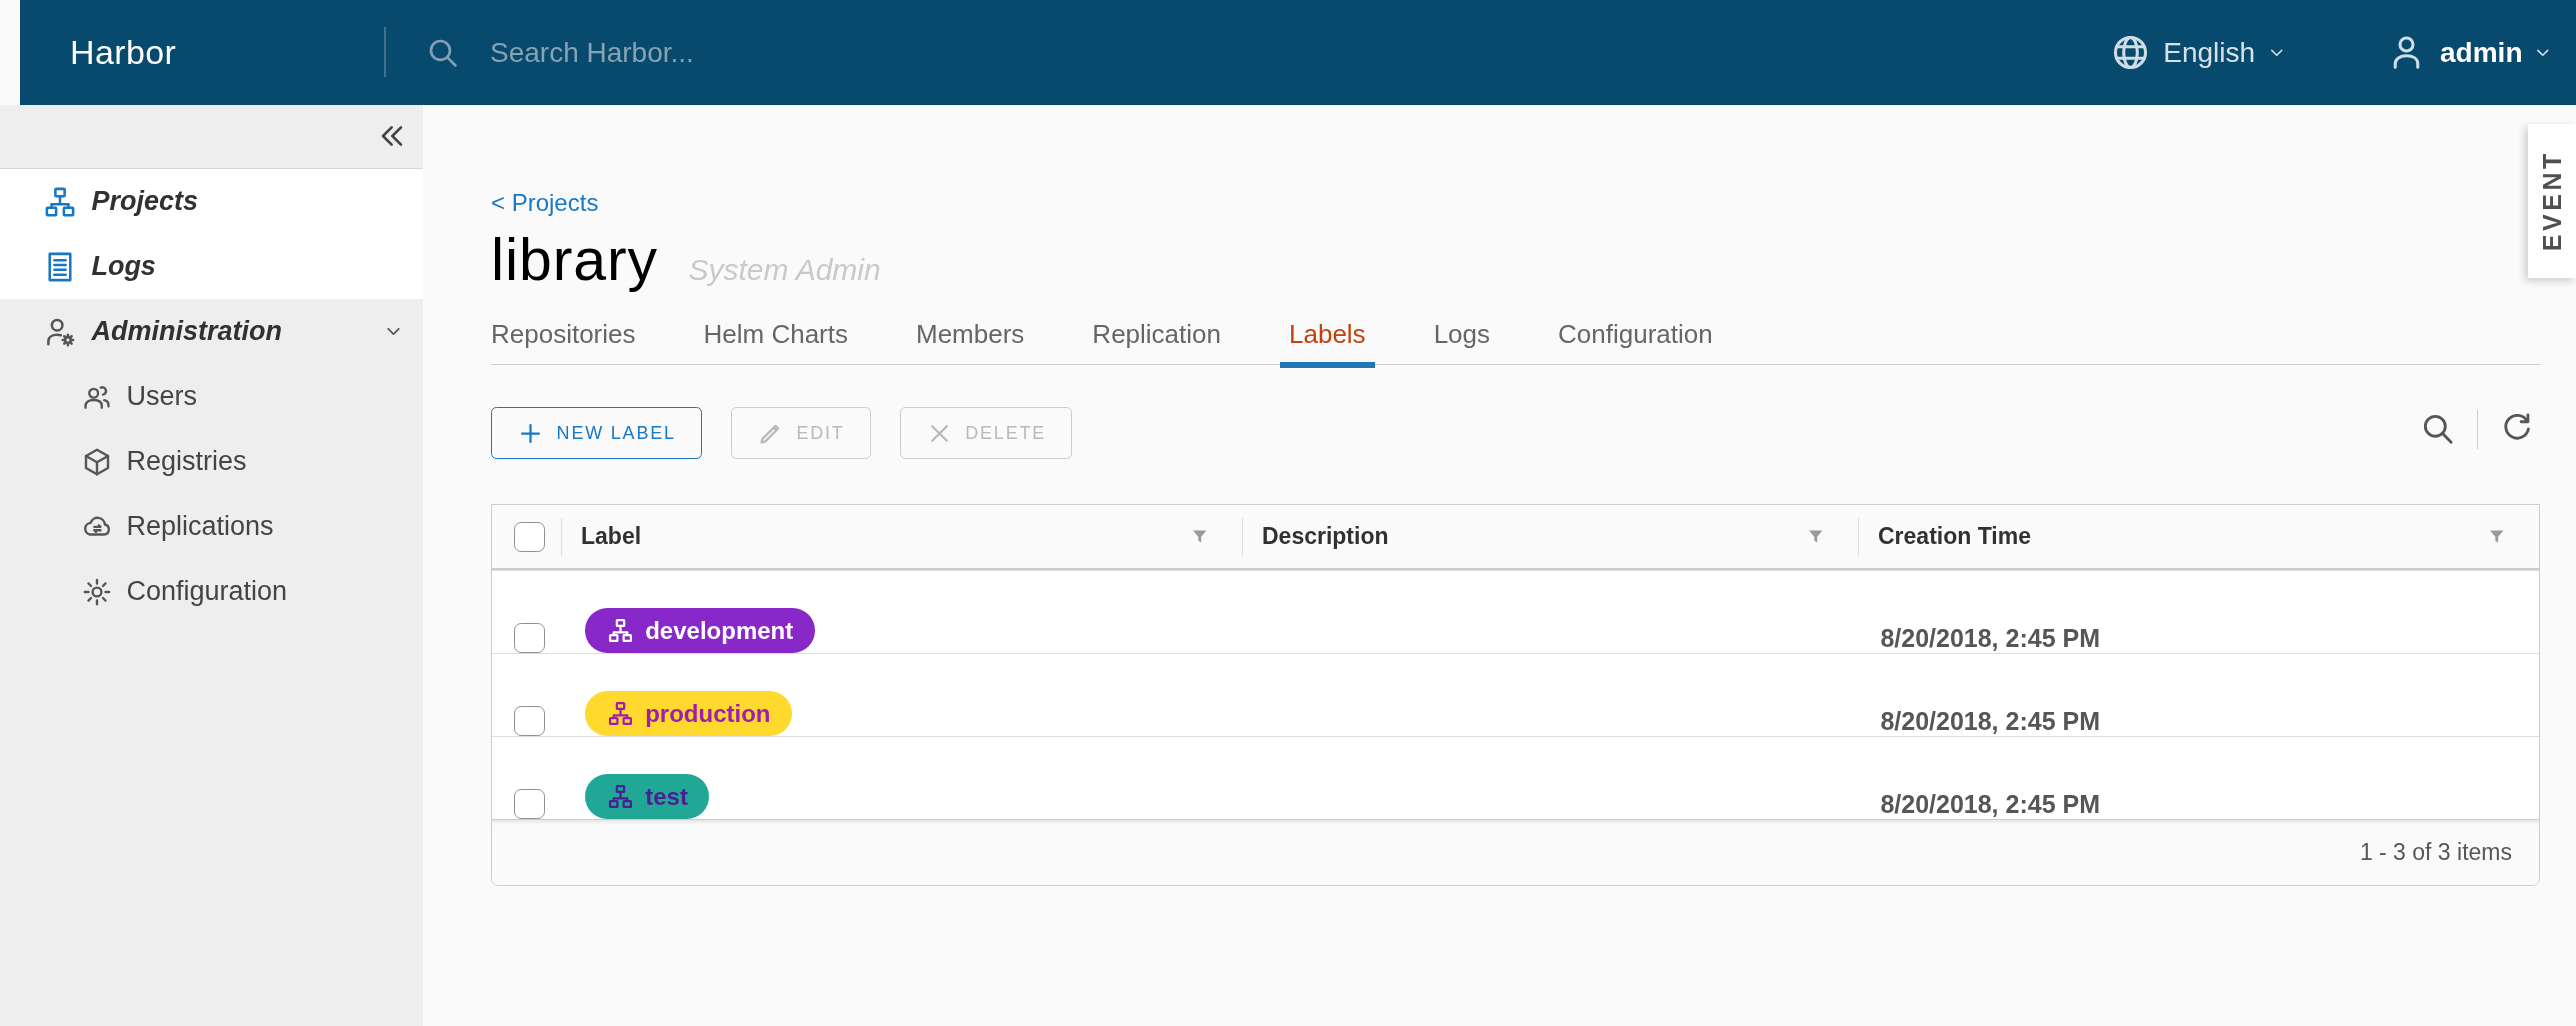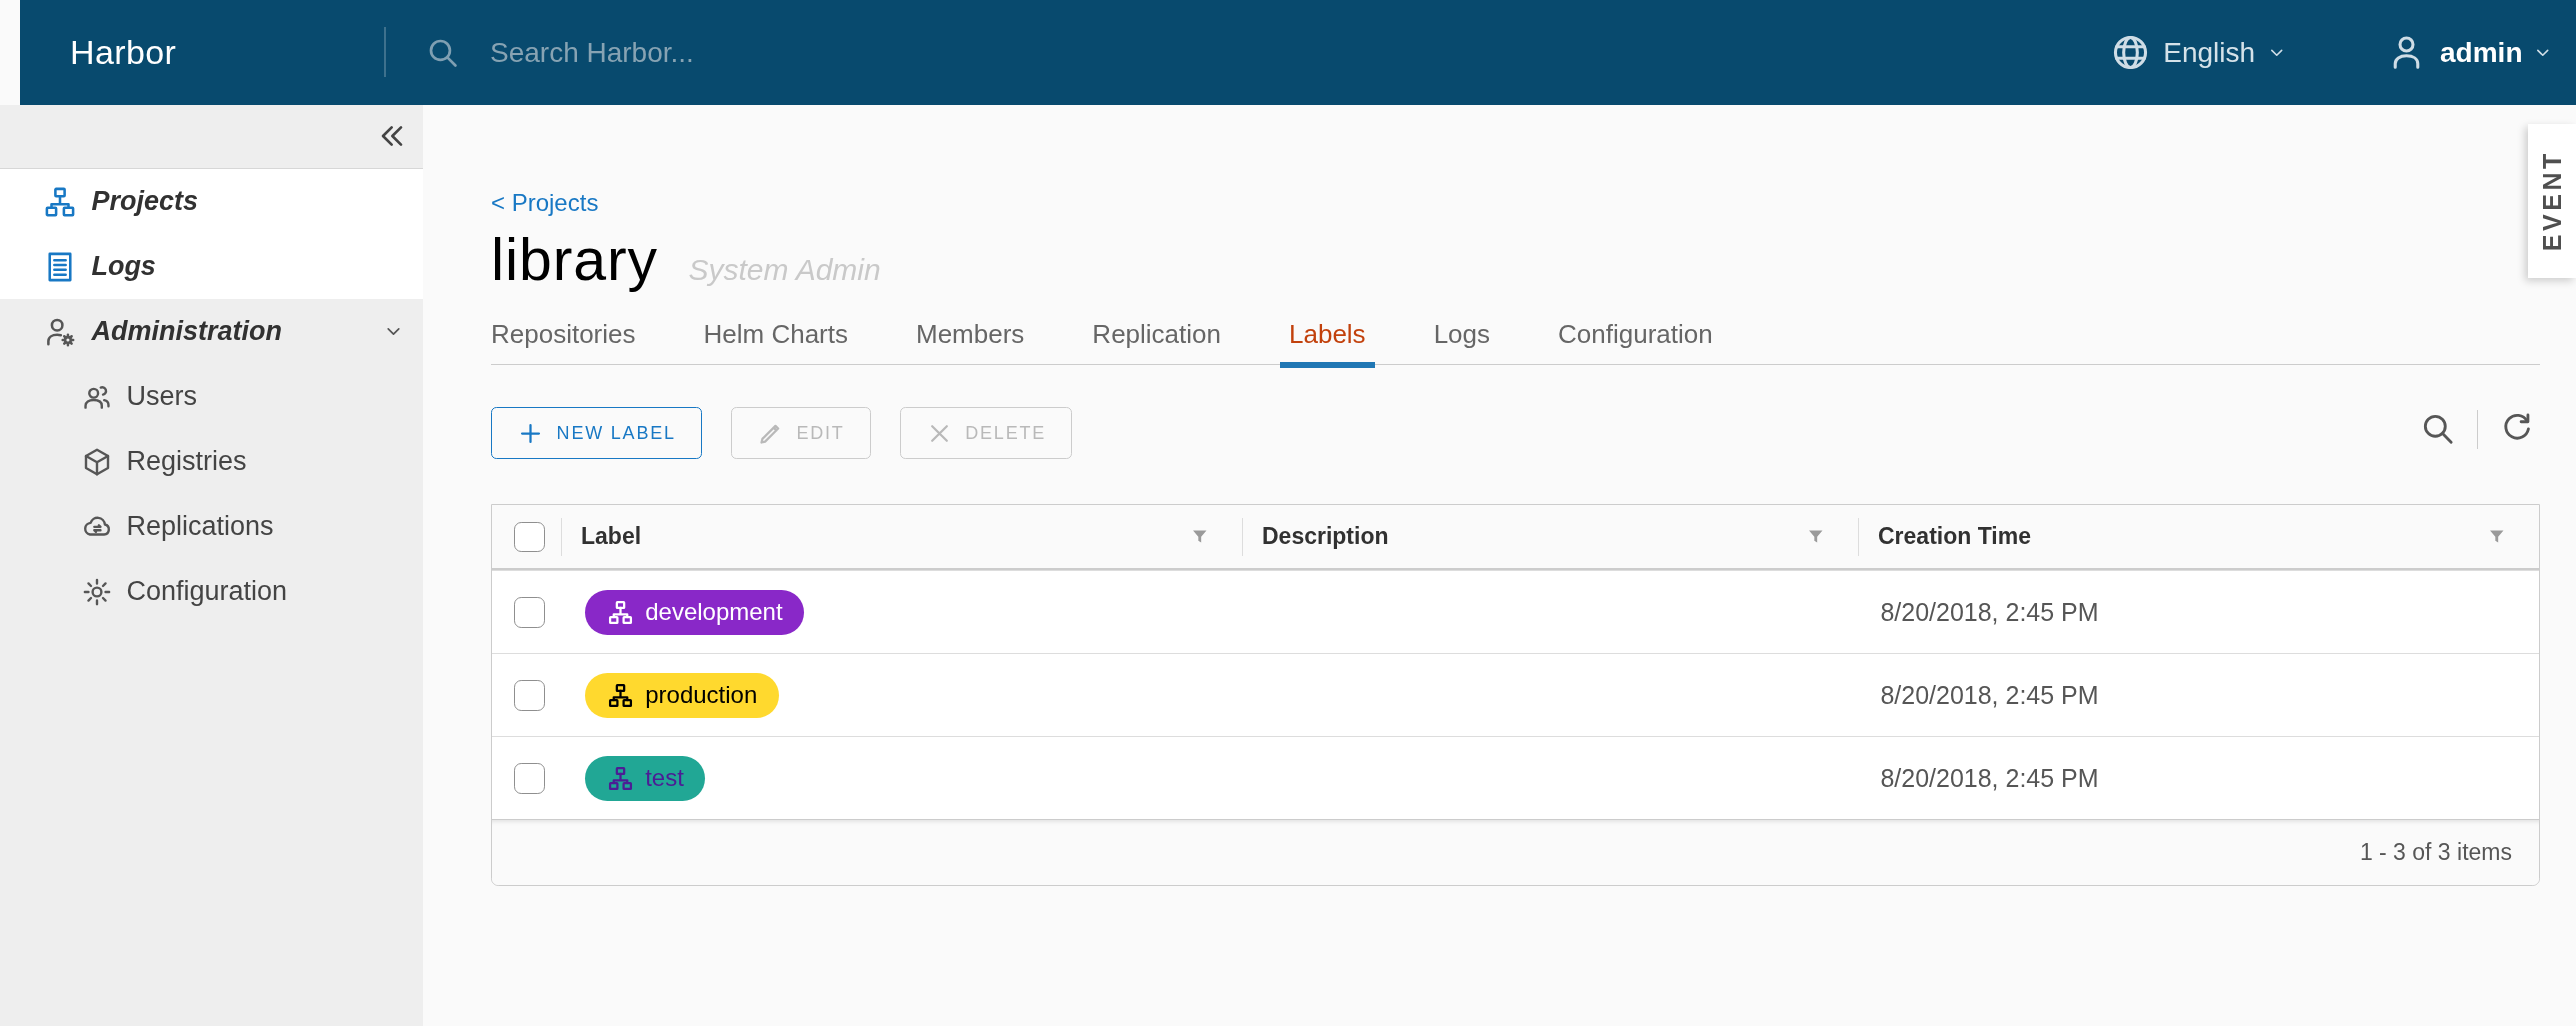--- a/index.html
+++ b/index.html
@@ -111,21 +111,21 @@
   .dg-col-label { width: 681px; flex: 0 0 auto; }
   .dg-col-desc { width: 616px; flex: 0 0 auto; }
   .dg-col-time { flex: 1 1 auto; }
   .dg-hcell { display: flex; align-items: center; padding-left: 20px; font-size: 23px; font-weight: 600; color: #313131; position: relative; }
   .dg-hcell .colsep { position: absolute; left: 0; top: 12.6px; bottom: 12.6px; width: 0.9px; background: #ddd; }
   .funnel { margin-left: auto; margin-right: 32px; width: 21.5px; height: 21.5px; color: #9a9a9a; cursor: pointer; }
   .checkbox {
     width: 30.5px; height: 30.5px; margin-left: 22.4px;
     border: 1.8px solid #8f8f8f; border-radius: 7.2px; background: #fff; cursor: pointer;
   }
-  .dg-row { height: 83px; display: flex; align-items: center; border-top: 0.9px solid #ddd; background: #fff; }
+  .dg-row { height: 83px; display: flex; align-items: flex-end; border-top: 0.9px solid #ddd; background: #fff; font-weight: bold; }
   .dg-row:first-of-type { border-top: none; }
   .dg-cell { display: flex; align-items: center; }
   .badge {
     margin-left: 24px; height: 45px; border-radius: 22.4px;
     display: inline-flex; align-items: center; gap: 11.7px; padding: 0 21.5px;
     font-size: 24px;
   }
   .badge svg { width: 27px; height: 27px; stroke-width: 2; }
   .time-cell { padding-left: 22.4px; font-size: 25px; color: #565656; }
   .desc-cell { padding-left: 20px; font-size: 25px; color: #565656; }
@@ -400,21 +400,21 @@
       </div>
       <div class="dg-cell dg-col-desc desc-cell"></div>
       <div class="dg-cell dg-col-time time-cell">8/20/2018, 2:45 PM</div>
     </div>
 
     <div class="dg-row">
       <div class="dg-cell dg-col-check">
         <div class="checkbox"></div>
       </div>
       <div class="dg-cell dg-col-label">
-        <span class="badge" style="background: rgb(255, 217, 46); color: #000000;">
+        <span class="badge" style="background: rgb(255, 217, 46); color: #a21caf;">
           <svg class="ic" viewBox="0 0 30 30" width="27" height="27">
               <use href="#i-org"></use>
             </svg>
           <span>production</span>
         </span>
       </div>
       <div class="dg-cell dg-col-desc desc-cell"></div>
       <div class="dg-cell dg-col-time time-cell">8/20/2018, 2:45 PM</div>
     </div>
 

